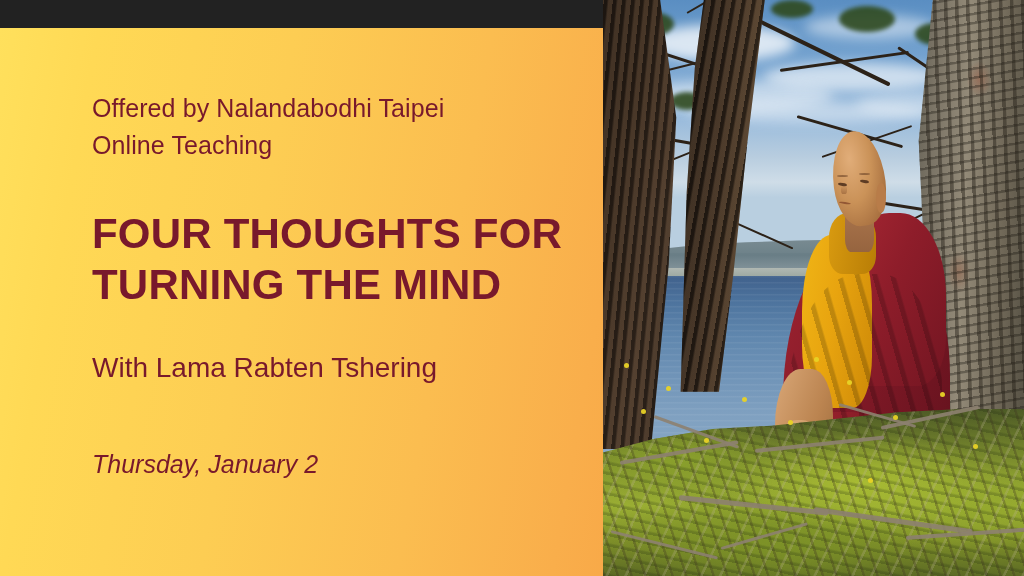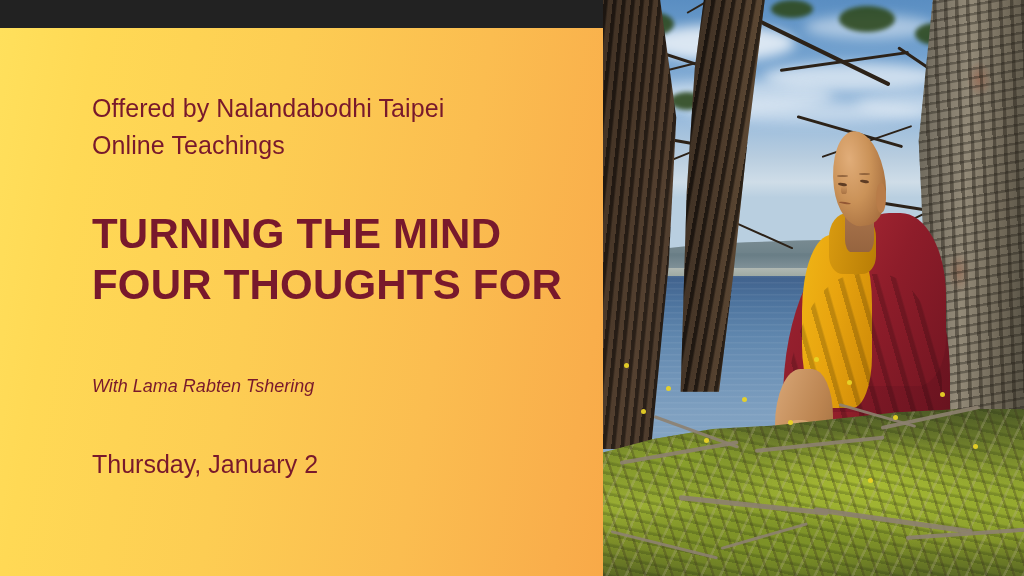--- a/index.html
+++ b/index.html
@@ -26,28 +26,28 @@
     position:absolute;left:92px;top:62px;width:470px;
     font-size:25px;line-height:37px;font-weight:400;letter-spacing:.1px;
   }
   .offered div{white-space:nowrap;}
   .title{
     position:absolute;left:92px;top:180px;width:500px;
     font-size:42px;line-height:51px;font-weight:700;letter-spacing:.2px;
   }
   .title div{white-space:nowrap;}
   .presenter{
-    position:absolute;left:92px;top:341px;width:500px;
-    font-size:18px;line-height:34px;font-weight:400;white-space:nowrap;font-style:italic;
+    position:absolute;left:92px;top:323px;width:500px;
+    font-size:28px;line-height:34px;font-weight:400;white-space:nowrap;
   }
   .date-block{
     position:absolute;left:92px;top:418px;width:500px;
   }
   .date-line{
-    font-size:25px;line-height:36px;font-weight:400;
+    font-size:25px;line-height:36px;font-style:italic;font-weight:400;
     white-space:nowrap;
   }
   .note-line{
     font-size:17px;line-height:27px;font-style:italic;font-weight:400;
     white-space:nowrap;margin-top:3px;
   }
 
   
   .photo{
     position:relative;
@@ -241,26 +241,26 @@
 </style>
 </head>
 <body>
 
 <div class="poster">
 
   <div class="left-panel">
 
     <div class="offered txt">
       <div>Offered by Nalandabodhi Taipei</div>
-      <div>Online Teachings</div>
+      <div>Online Teaching</div>
     </div>
 
     <div class="title txt">
+      <div>FOUR THOUGHTS FOR</div>
       <div>TURNING THE MIND</div>
-      <div>FOUR THOUGHTS FOR</div>
     </div>
 
     <div class="presenter txt">With Lama Rabten Tshering</div>
 
     <div class="date-block">
       <div class="date-line txt">Thursday, January 2</div>
     </div>
 
   </div>
 

